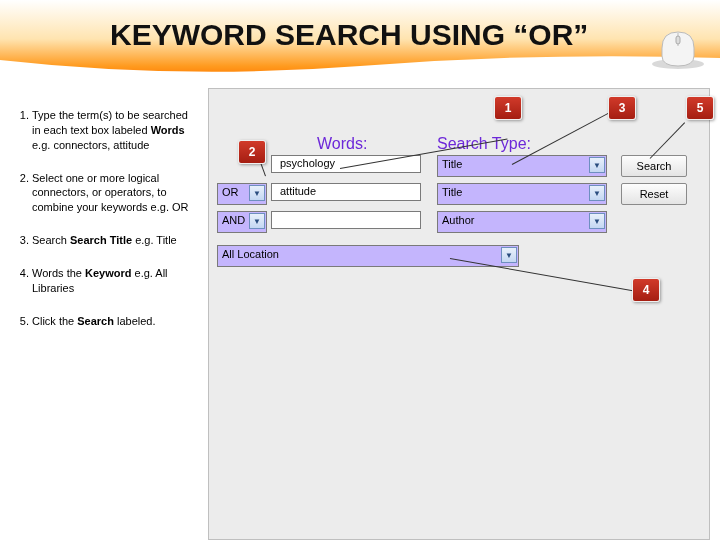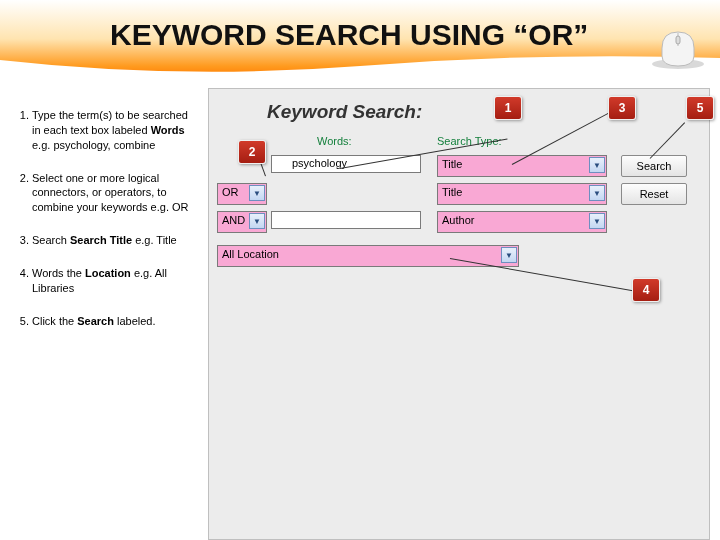--- a/index.html
+++ b/index.html
@@ -6,23 +6,23 @@
 .header{height:78px;position:relative;background:linear-gradient(to bottom,#fff 0%,#ffe4b0 50%,#ff9a1e 85%,#ff7a00 100%)}
 .title{position:absolute;top:18px;left:110px;font-size:30px;font-weight:bold;color:#111;font-family:Liberation Sans, sans-serif}
 .mouse{position:absolute;right:12px;top:28px;width:60px;height:42px}
 .decurve{position:absolute;left:0;top:52px;width:720px;height:30px}
 .body{position:relative;width:720px;height:462px}
 .left{position:absolute;left:12px;top:30px;width:180px;font-size:11px;color:#000;line-height:1.35}
 .left ol{padding-left:20px;margin:0}
 .left li{margin-bottom:18px}
 .panel{position:absolute;left:208px;top:10px;width:500px;height:450px;background:#ececec;border:1px solid #bfbfbf}
 .ks-title{position:absolute;left:58px;top:12px;font-family:Verdana,sans-serif;font-size:19px;font-weight:bold;color:#333;font-style:italic}
-.lbl{position:absolute;font-family:Verdana,sans-serif;font-size:11px;color:#15803d}
-.inp{position:absolute;background:#fff;border:1px solid #7a7a7a;height:18px;font-size:11px;padding:1px 20px;box-sizing:border-box}
-.sel{position:absolute;background:#f9a8d4;border:1px solid #7a7a7a;height:20px;font-size:11px}
+.lbl{position:absolute;font-family:Verdana,sans-serif;font-size:16px;color:#6d28d9}
+.inp{position:absolute;background:#fff;border:1px solid #7a7a7a;height:18px;font-size:11px;padding:1px 8px;box-sizing:border-box}
+.sel{position:absolute;background:#c4b5fd;border:1px solid #7a7a7a;height:20px;font-size:11px}
 .sel .arrow{position:absolute;right:1px;top:1px;width:16px;height:16px;background:linear-gradient(#e8f0fb,#c4d7f2);border:1px solid #6e8fc0;box-sizing:border-box;display:flex;align-items:center;justify-content:center;font-size:8px;color:#2a4d7f}
 .sel .txt{position:absolute;left:4px;top:2px}
 .btn{position:absolute;background:linear-gradient(#fdfdfd,#e4e4e4);border:1px solid #8a8a8a;height:20px;font-size:11px;display:flex;align-items:center;justify-content:center;border-radius:2px}
 .callout{position:absolute;width:26px;height:22px;background:linear-gradient(#d13a2a,#a51e12);border:1px solid #f0f0f0;color:#fff;font-size:12px;font-weight:bold;display:flex;align-items:center;justify-content:center;border-radius:3px;box-shadow:1px 1px 3px rgba(0,0,0,.35)}
 .leader{position:absolute;background:#333;transform-origin:left center;height:1px}
 </style>
 </head>
 <body>
 
 <div class="header">
@@ -35,47 +35,47 @@
     <path d="M14 20 Q14 4 30 4 Q46 4 46 20 L46 28 Q46 38 30 38 Q14 38 14 28 Z" fill="#f4f4f4" stroke="#bbb"></path>
     <line x1="30" y1="5" x2="30" y2="18" stroke="#bbb"></line>
     <rect x="28" y="8" width="4" height="8" rx="2" fill="#ddd" stroke="#aaa"></rect>
   </svg>
 </div>
 
 <div class="body">
 
   <div class="left">
     <ol>
-      <li><span>Type the term(s) to be searched in each text box labeled </span><b>Words</b><span> e.g. psychology, combine</span></li>
+      <li><span>Type the term(s) to be searched in each text box labeled </span><b>Words</b><span> e.g. connectors, attitude</span></li>
       <li><span>Select one or more logical connectors, or operators, to combine your keywords e.g. OR</span></li>
       <li><span>Search </span><b>Search Title</b><span> e.g. Title</span></li>
-      <li><span>Words the </span><b>Location</b><span> e.g. All Libraries</span></li>
+      <li><span>Words the </span><b>Keyword</b><span> e.g. All Libraries</span></li>
       <li><span>Click the </span><b>Search</b><span> labeled.</span></li>
     </ol>
   </div>
 
   <div class="panel">
-    <div class="ks-title">Keyword Search:</div>
 
     <div class="lbl" style="left:108px;top:46px">Words:</div>
     <div class="lbl" style="left:228px;top:46px">Search Type:</div>
 
     <div class="inp" style="left:62px;top:66px;width:150px"><span>psychology</span></div>
     <div class="sel" style="left:228px;top:66px;width:168px">
         <span class="txt">Title</span>
         <span class="arrow">▼</span>
       </div>
     <div class="btn" style="left:412px;top:66px;width:64px">
         <span>Search</span>
       </div>
 
     <div class="sel" style="left:8px;top:94px;width:48px">
         <span class="txt">OR</span>
         <span class="arrow">▼</span>
       </div>
+    <div class="inp" style="left:62px;top:94px;width:150px"><span>attitude</span></div>
     <div class="sel" style="left:228px;top:94px;width:168px">
         <span class="txt">Title</span>
         <span class="arrow">▼</span>
       </div>
     <div class="btn" style="left:412px;top:94px;width:64px">
         <span>Reset</span>
       </div>
 
     <div class="sel" style="left:8px;top:122px;width:48px">
         <span class="txt">AND</span>

